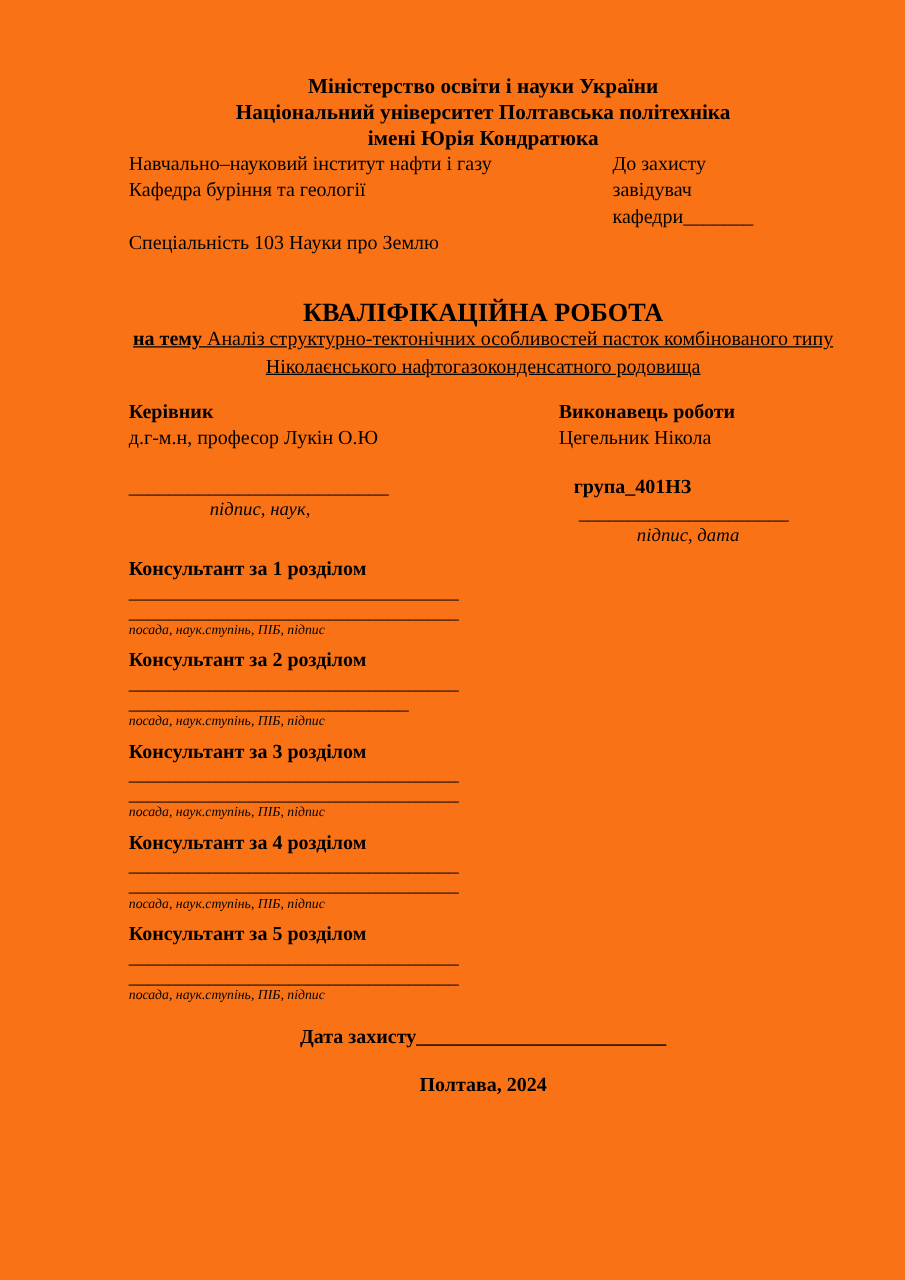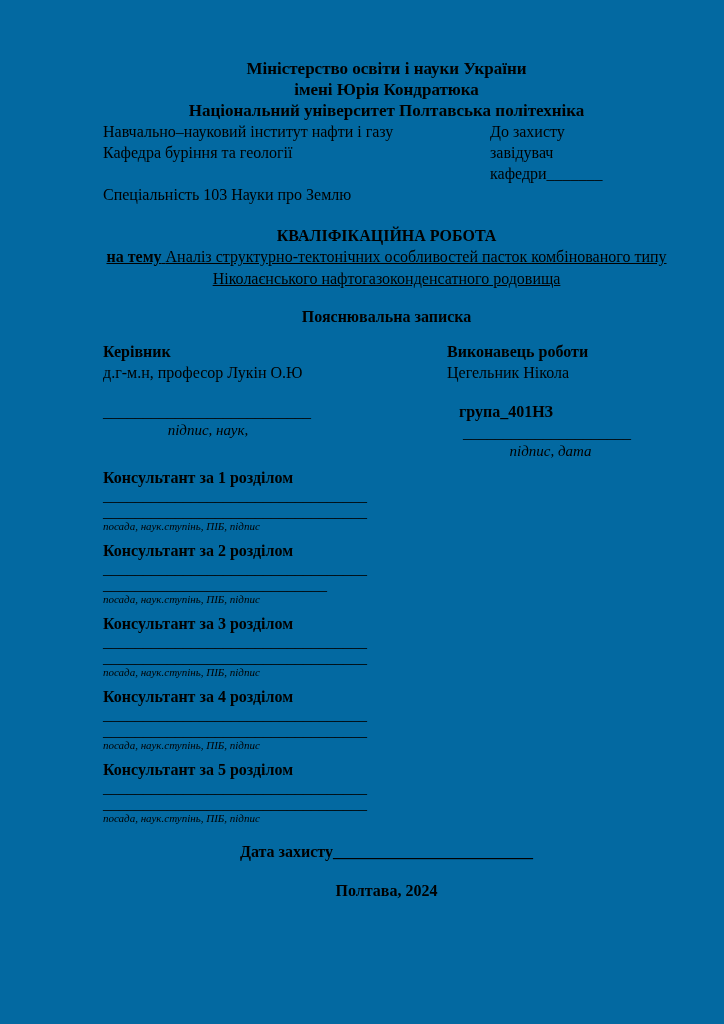--- a/index.html
+++ b/index.html
@@ -1,35 +1,35 @@
 <!DOCTYPE html>
 <html><head>
 <meta charset="utf-8">
 <style>
   * { margin: 0; padding: 0; box-sizing: border-box; }
   html, body { background: #ffffff; }
   .page {
     width: 724px;
     height: 1024px;
     margin: 0 auto;
-    background: #0369a1;
+    background: #f97316;
     color: #000000;
     font-family: "Liberation Serif", "DejaVu Serif", serif;
     font-size: 16px;
     line-height: 21px;
     padding: 58px 54px 0 103px;
     overflow: hidden;
   }
   .bold { font-weight: bold; }
   .doc-header div { font-weight: bold; font-size: 17px; line-height: 21px; text-align: center; }
   .inst-row { display: flex; justify-content: space-between; }
   .inst-right { width: 180px; }
   .inst-right div { line-height: 21px; }
   .specialty { line-height: 21px; }
-  .work-title { margin-top: 20px; font-weight: bold; font-size: 16px; line-height: 21px; text-align: center; }
+  .work-title { margin-top: 35px; font-weight: bold; font-size: 21px; line-height: 21px; text-align: center; }
   .topic { line-height: 22px; text-align: center; text-decoration: underline; }
   .subtitle { margin-top: 16px; font-weight: bold; line-height: 21px; text-align: center; }
   .people-row { display: flex; margin-top: 14px; }
   .people-left { width: 344px; }
   .people-right { width: 223px; }
   .sig-spacer { height: 18px; }
   .sig-block-left { width: 210px; }
   .sig-block-right { width: 175px; margin-left: 16px; }
   .sig-line { line-height: 21px; }
   .sig-caption { font-style: italic; font-size: 15px; line-height: 17px; text-align: center; }
@@ -41,43 +41,42 @@
   .defense { margin-top: 16px; font-weight: bold; line-height: 21px; text-align: center; }
   .footer-city { margin-top: 18px; font-weight: bold; line-height: 21px; text-align: center; }
 </style>
 </head>
 <body>
 
 <div class="page">
 
   <div class="doc-header">
     <div>Міністерство освіти і науки України</div>
+    <div>Національний університет Полтавська політехніка</div>
     <div>імені Юрія Кондратюка</div>
-    <div>Національний університет Полтавська політехніка</div>
   </div>
 
   <div class="inst-row">
     <div class="inst-left">
       <div>Навчально–науковий інститут нафти і газу</div>
       <div>Кафедра буріння та геології</div>
     </div>
     <div class="inst-right">
       <div>До захисту</div>
       <div>завідувач</div>
       <div>кафедри_______</div>
     </div>
   </div>
 
   <div class="specialty">Спеціальність 103 Науки про Землю</div>
 
   <div class="work-title">КВАЛІФІКАЦІЙНА РОБОТА</div>
 
   <div class="topic"><span class="bold">на тему</span> <span>Аналіз структурно-тектонічних особливостей пасток комбінованого типу Ніколаєнського нафтогазоконденсатного родовища</span></div>
 
-  <div class="subtitle">Пояснювальна записка</div>
 
   <div class="people-row">
     <div class="people-left">
       <div class="bold">Керівник</div>
       <div>д.г-м.н, професор Лукін О.Ю</div>
       <div class="sig-spacer"></div>
       <div class="sig-block-left">
         <div class="sig-line">__________________________</div>
         <div class="sig-caption">підпис, наук,</div>
       </div>

